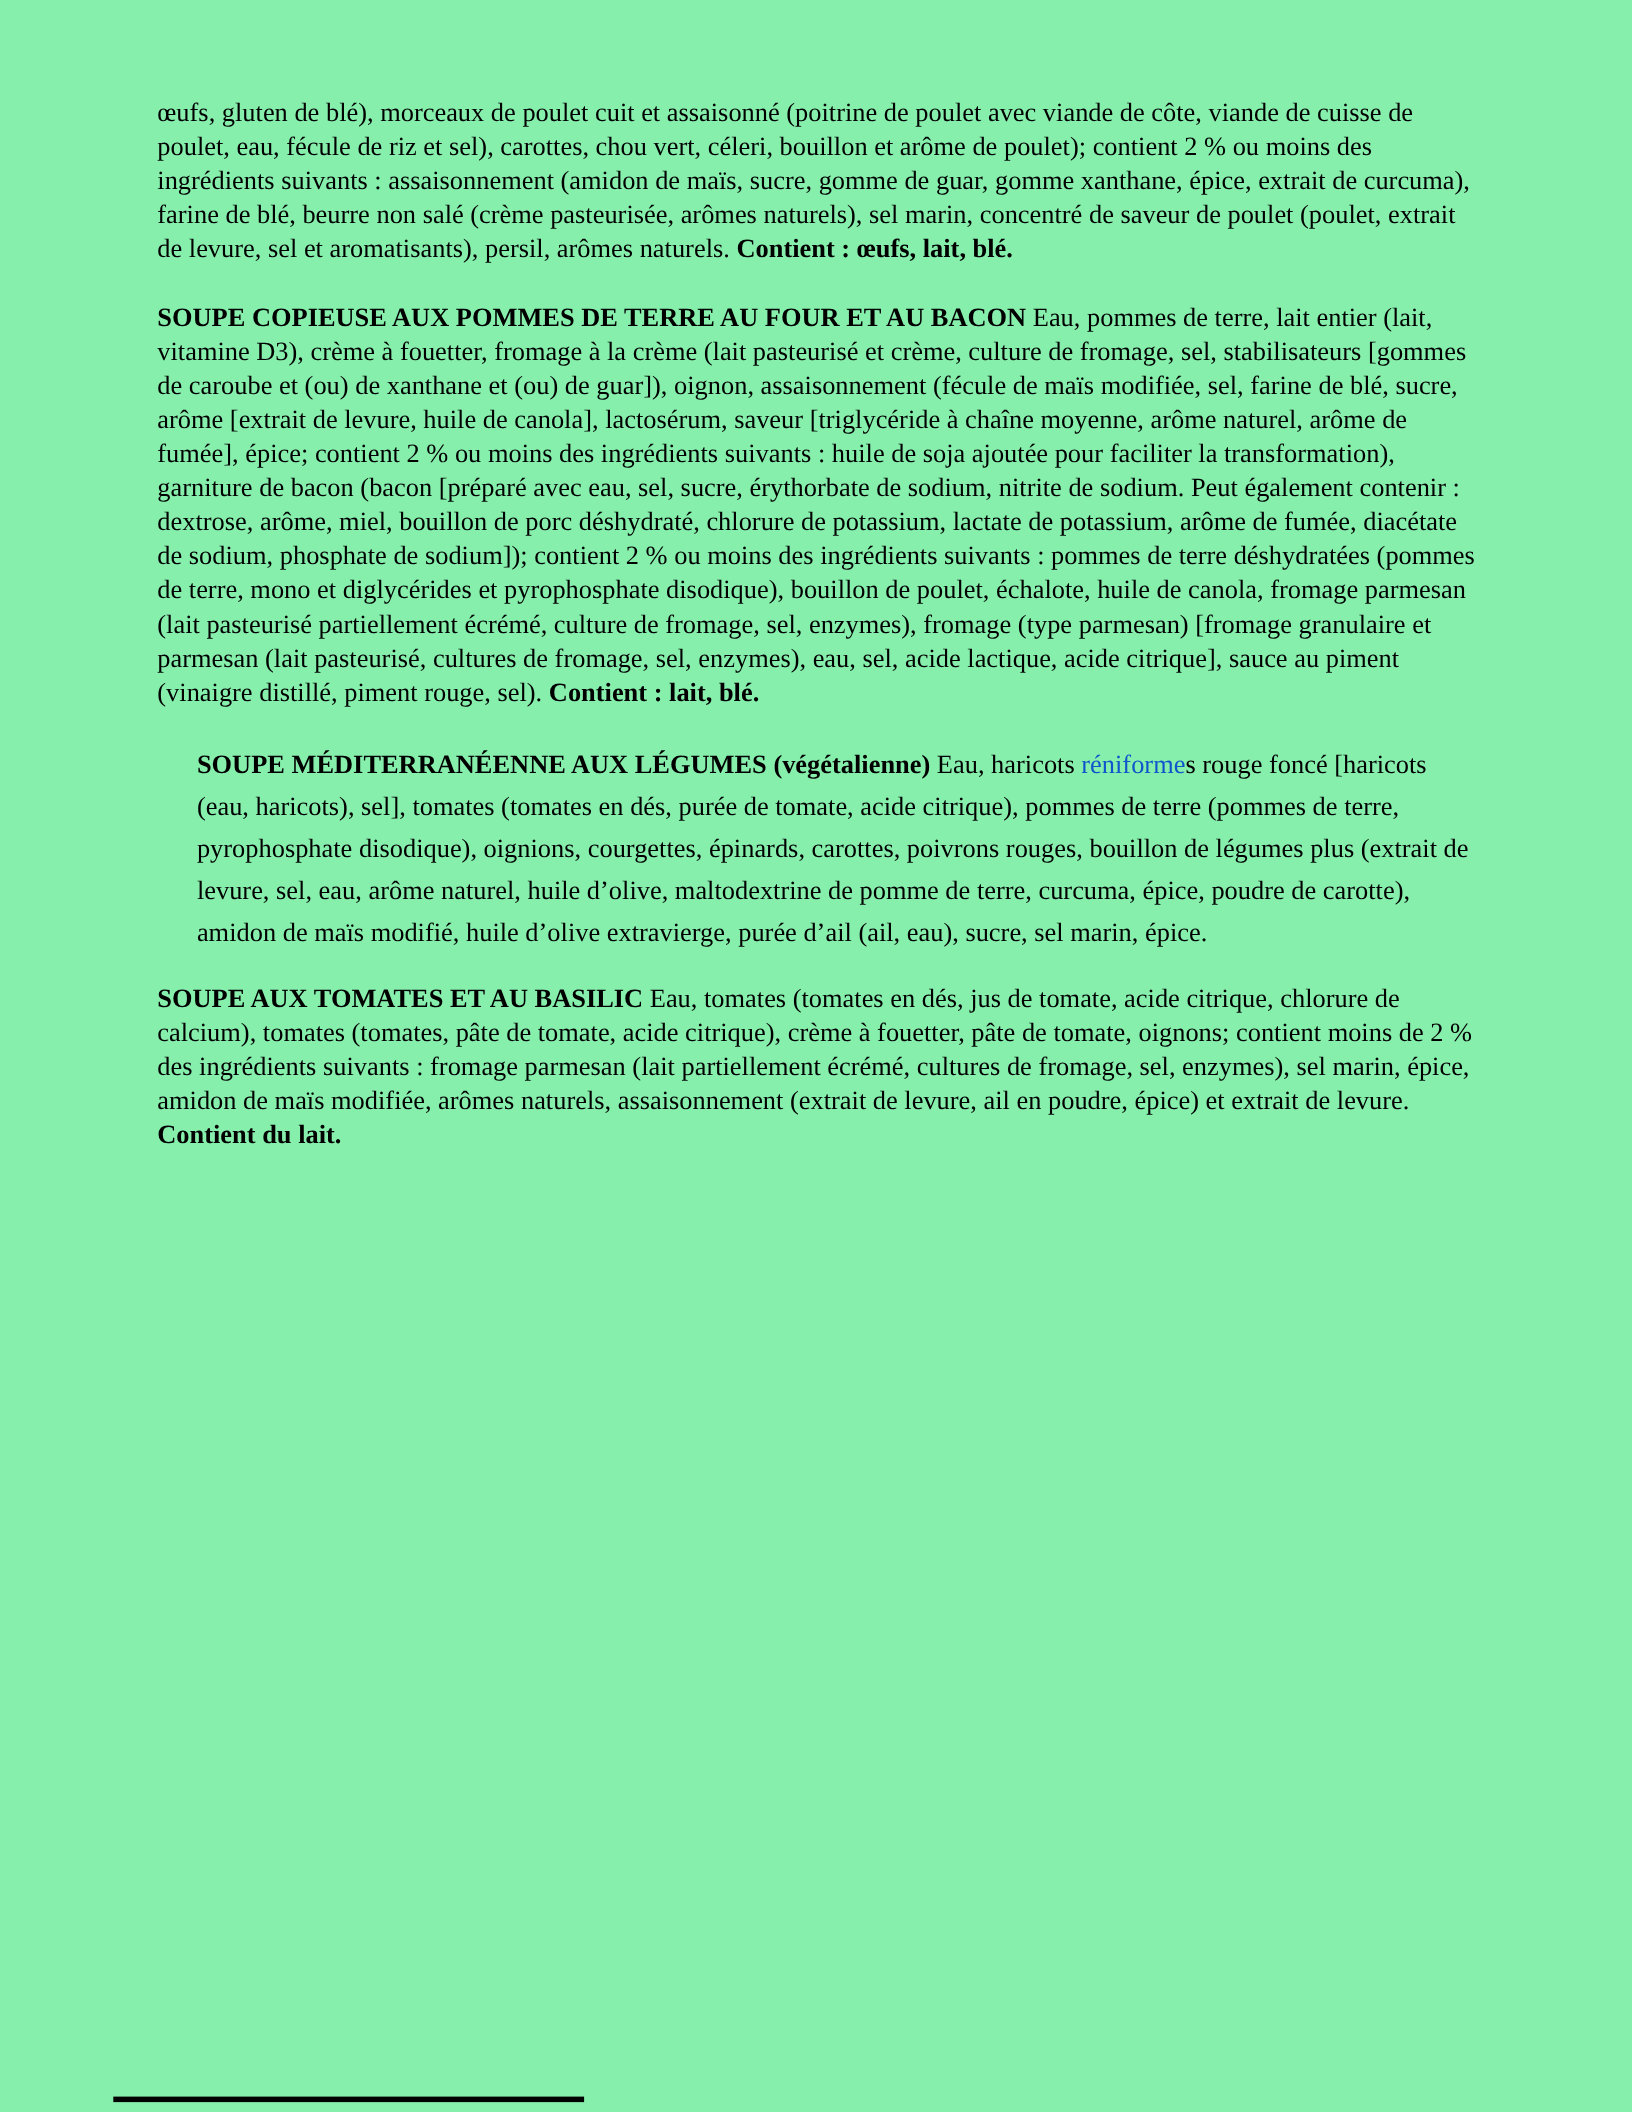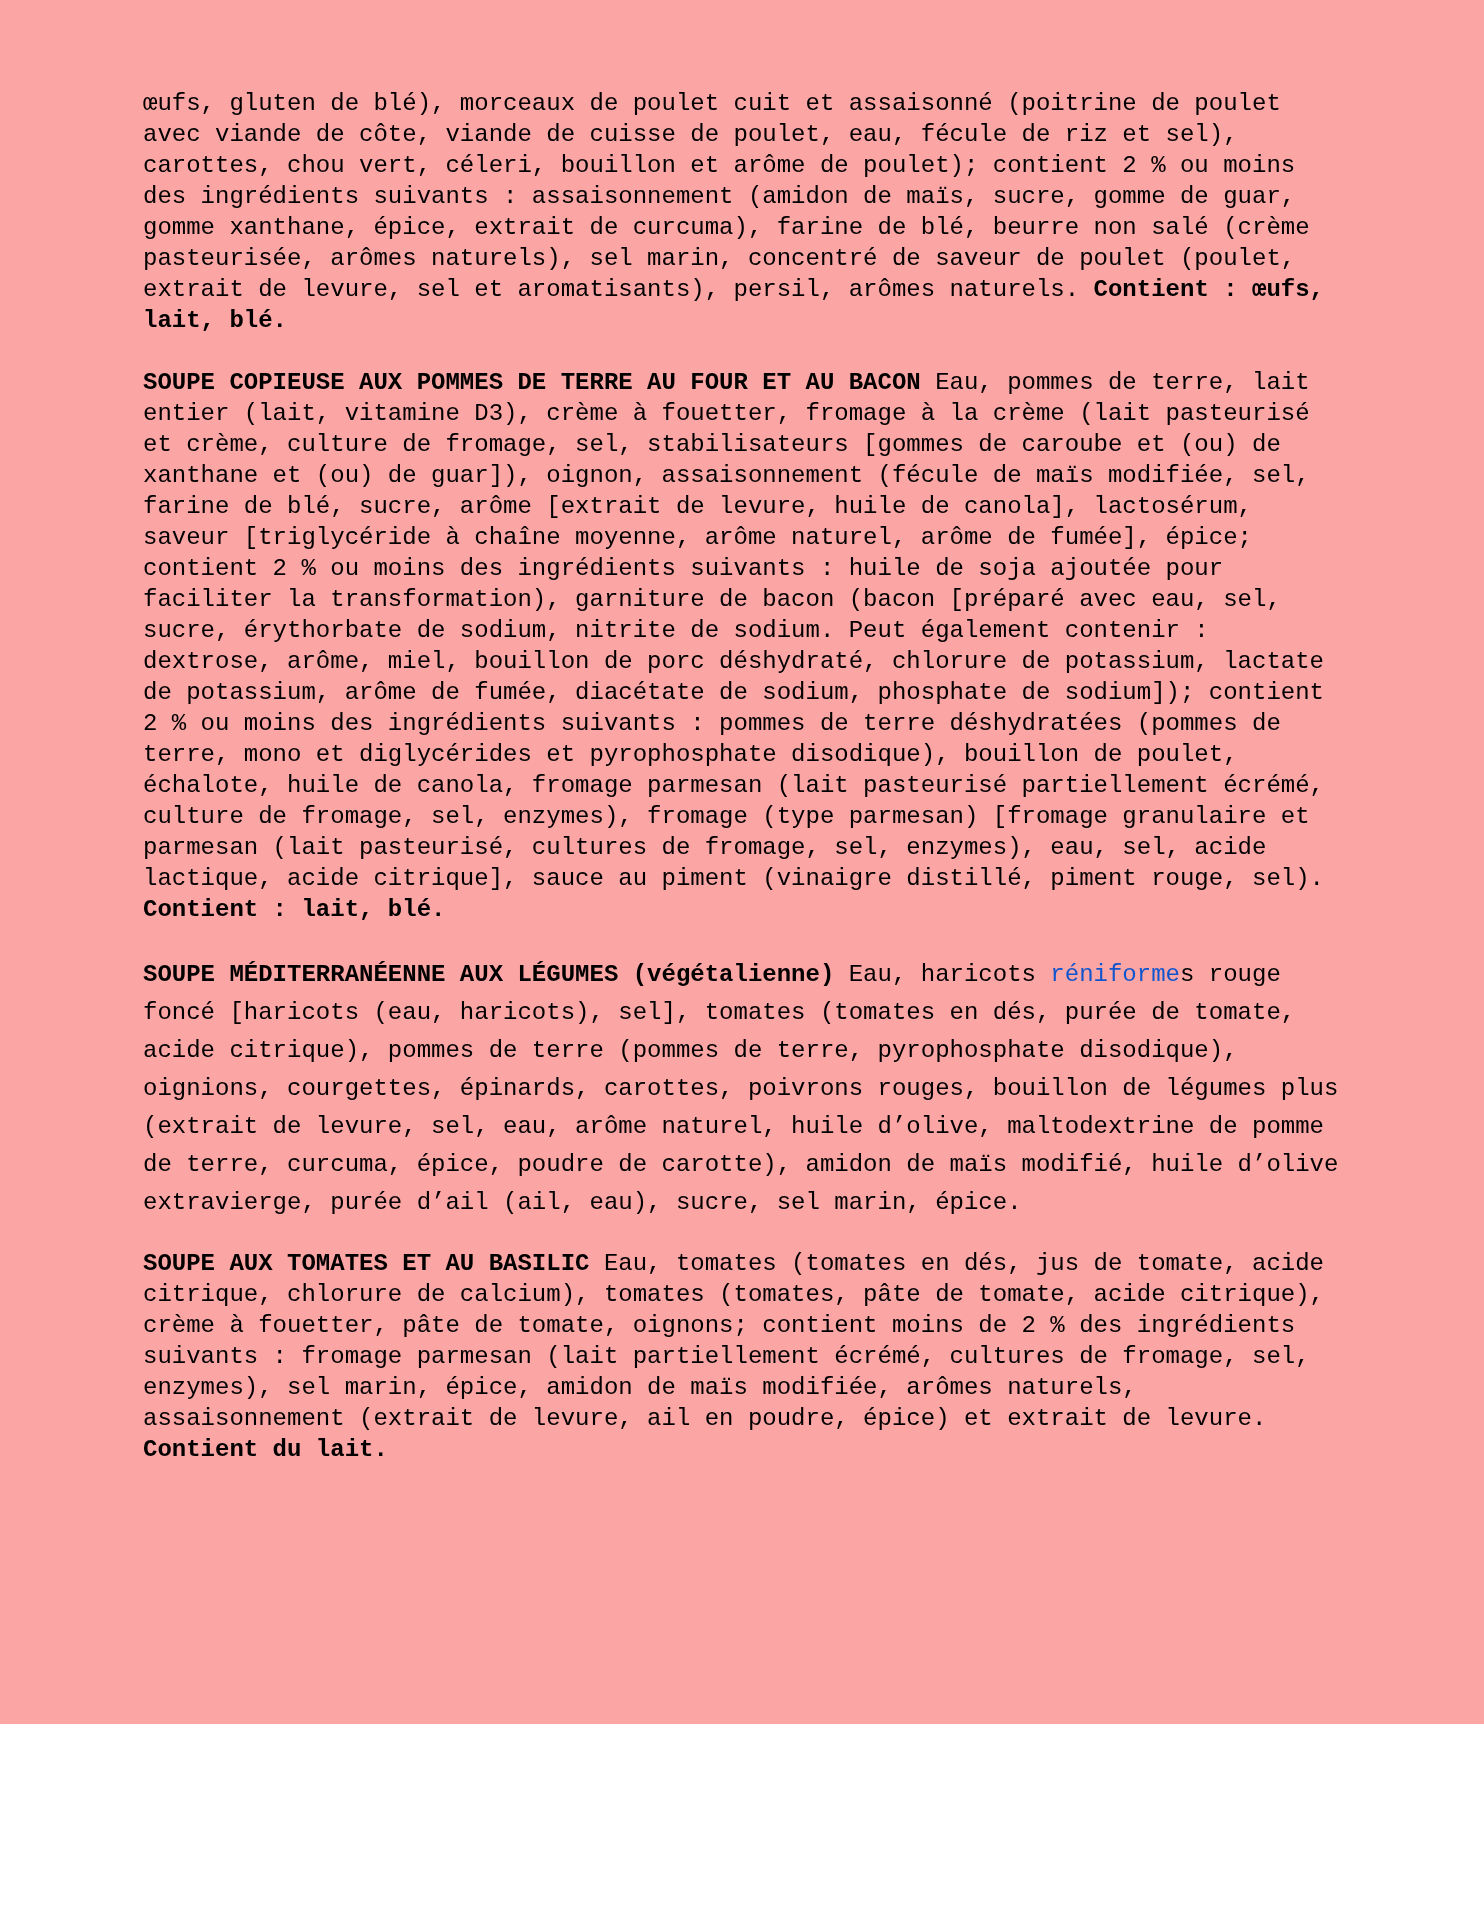--- a/index.html
+++ b/index.html
@@ -1,39 +1,40 @@
 <!DOCTYPE html>
 <html><head>
 <meta charset="utf-8">
 <style>
   html, body { margin: 0; padding: 0; background: #ffffff; }
   .page {
     position: relative;
     width: 1484px;
-    height: 1724px;
-    background: #fca5a5;
+    height: 1920px;
+    background: #86efac;
     color: #000000;
-    font-family: Liberation Mono, monospace;
+    font-family: Liberation Serif, serif;
     overflow: hidden;
   }
   .content {
     position: absolute;
     left: 143px;
     top: 88px;
     width: 1200px;
     font-size: 24px;
     text-align: left;
   }
   .para {
     margin: 0 0 31px 0;
     line-height: 31px;
   }
   .para-wide {
     line-height: 38px;
     margin-bottom: 26px;
+    margin-left: 36px;
   }
   .heading { font-weight: bold; text-align: center; }
   .contains { font-weight: bold; }
   .link {
     color: #1155CC;
     text-decoration: none;
     cursor: pointer;
   }
   .bottom-rule {
     position: absolute;

